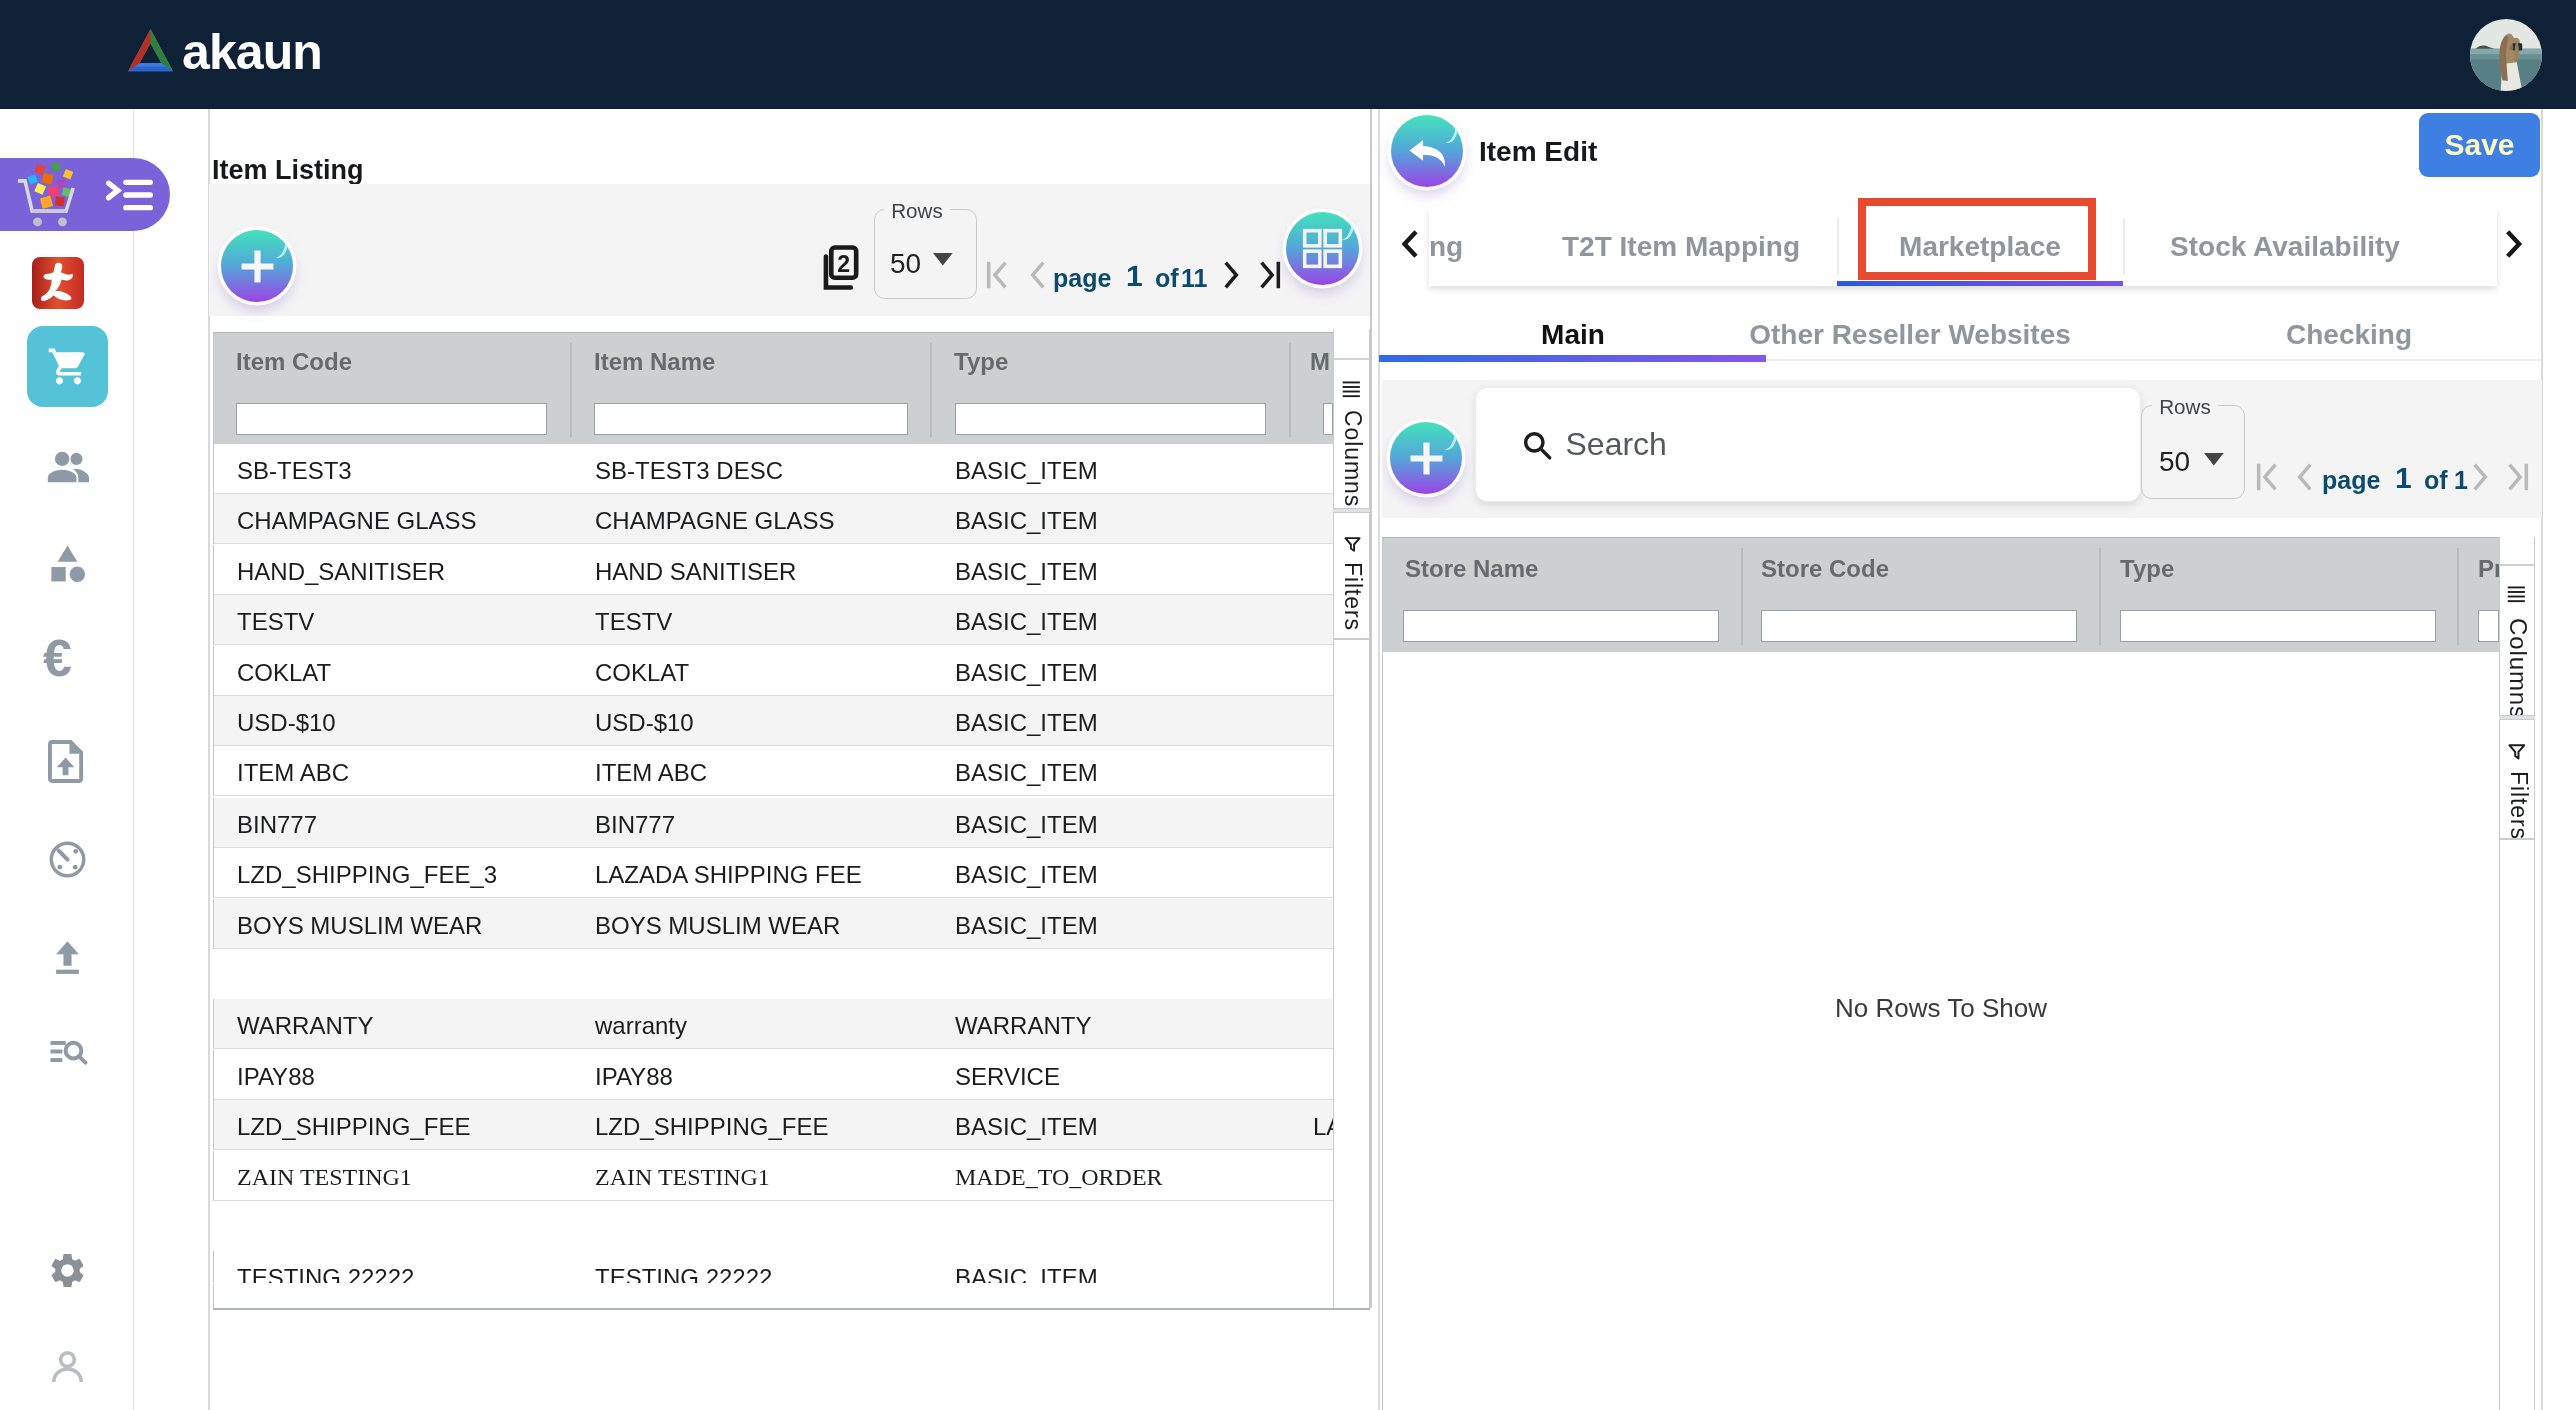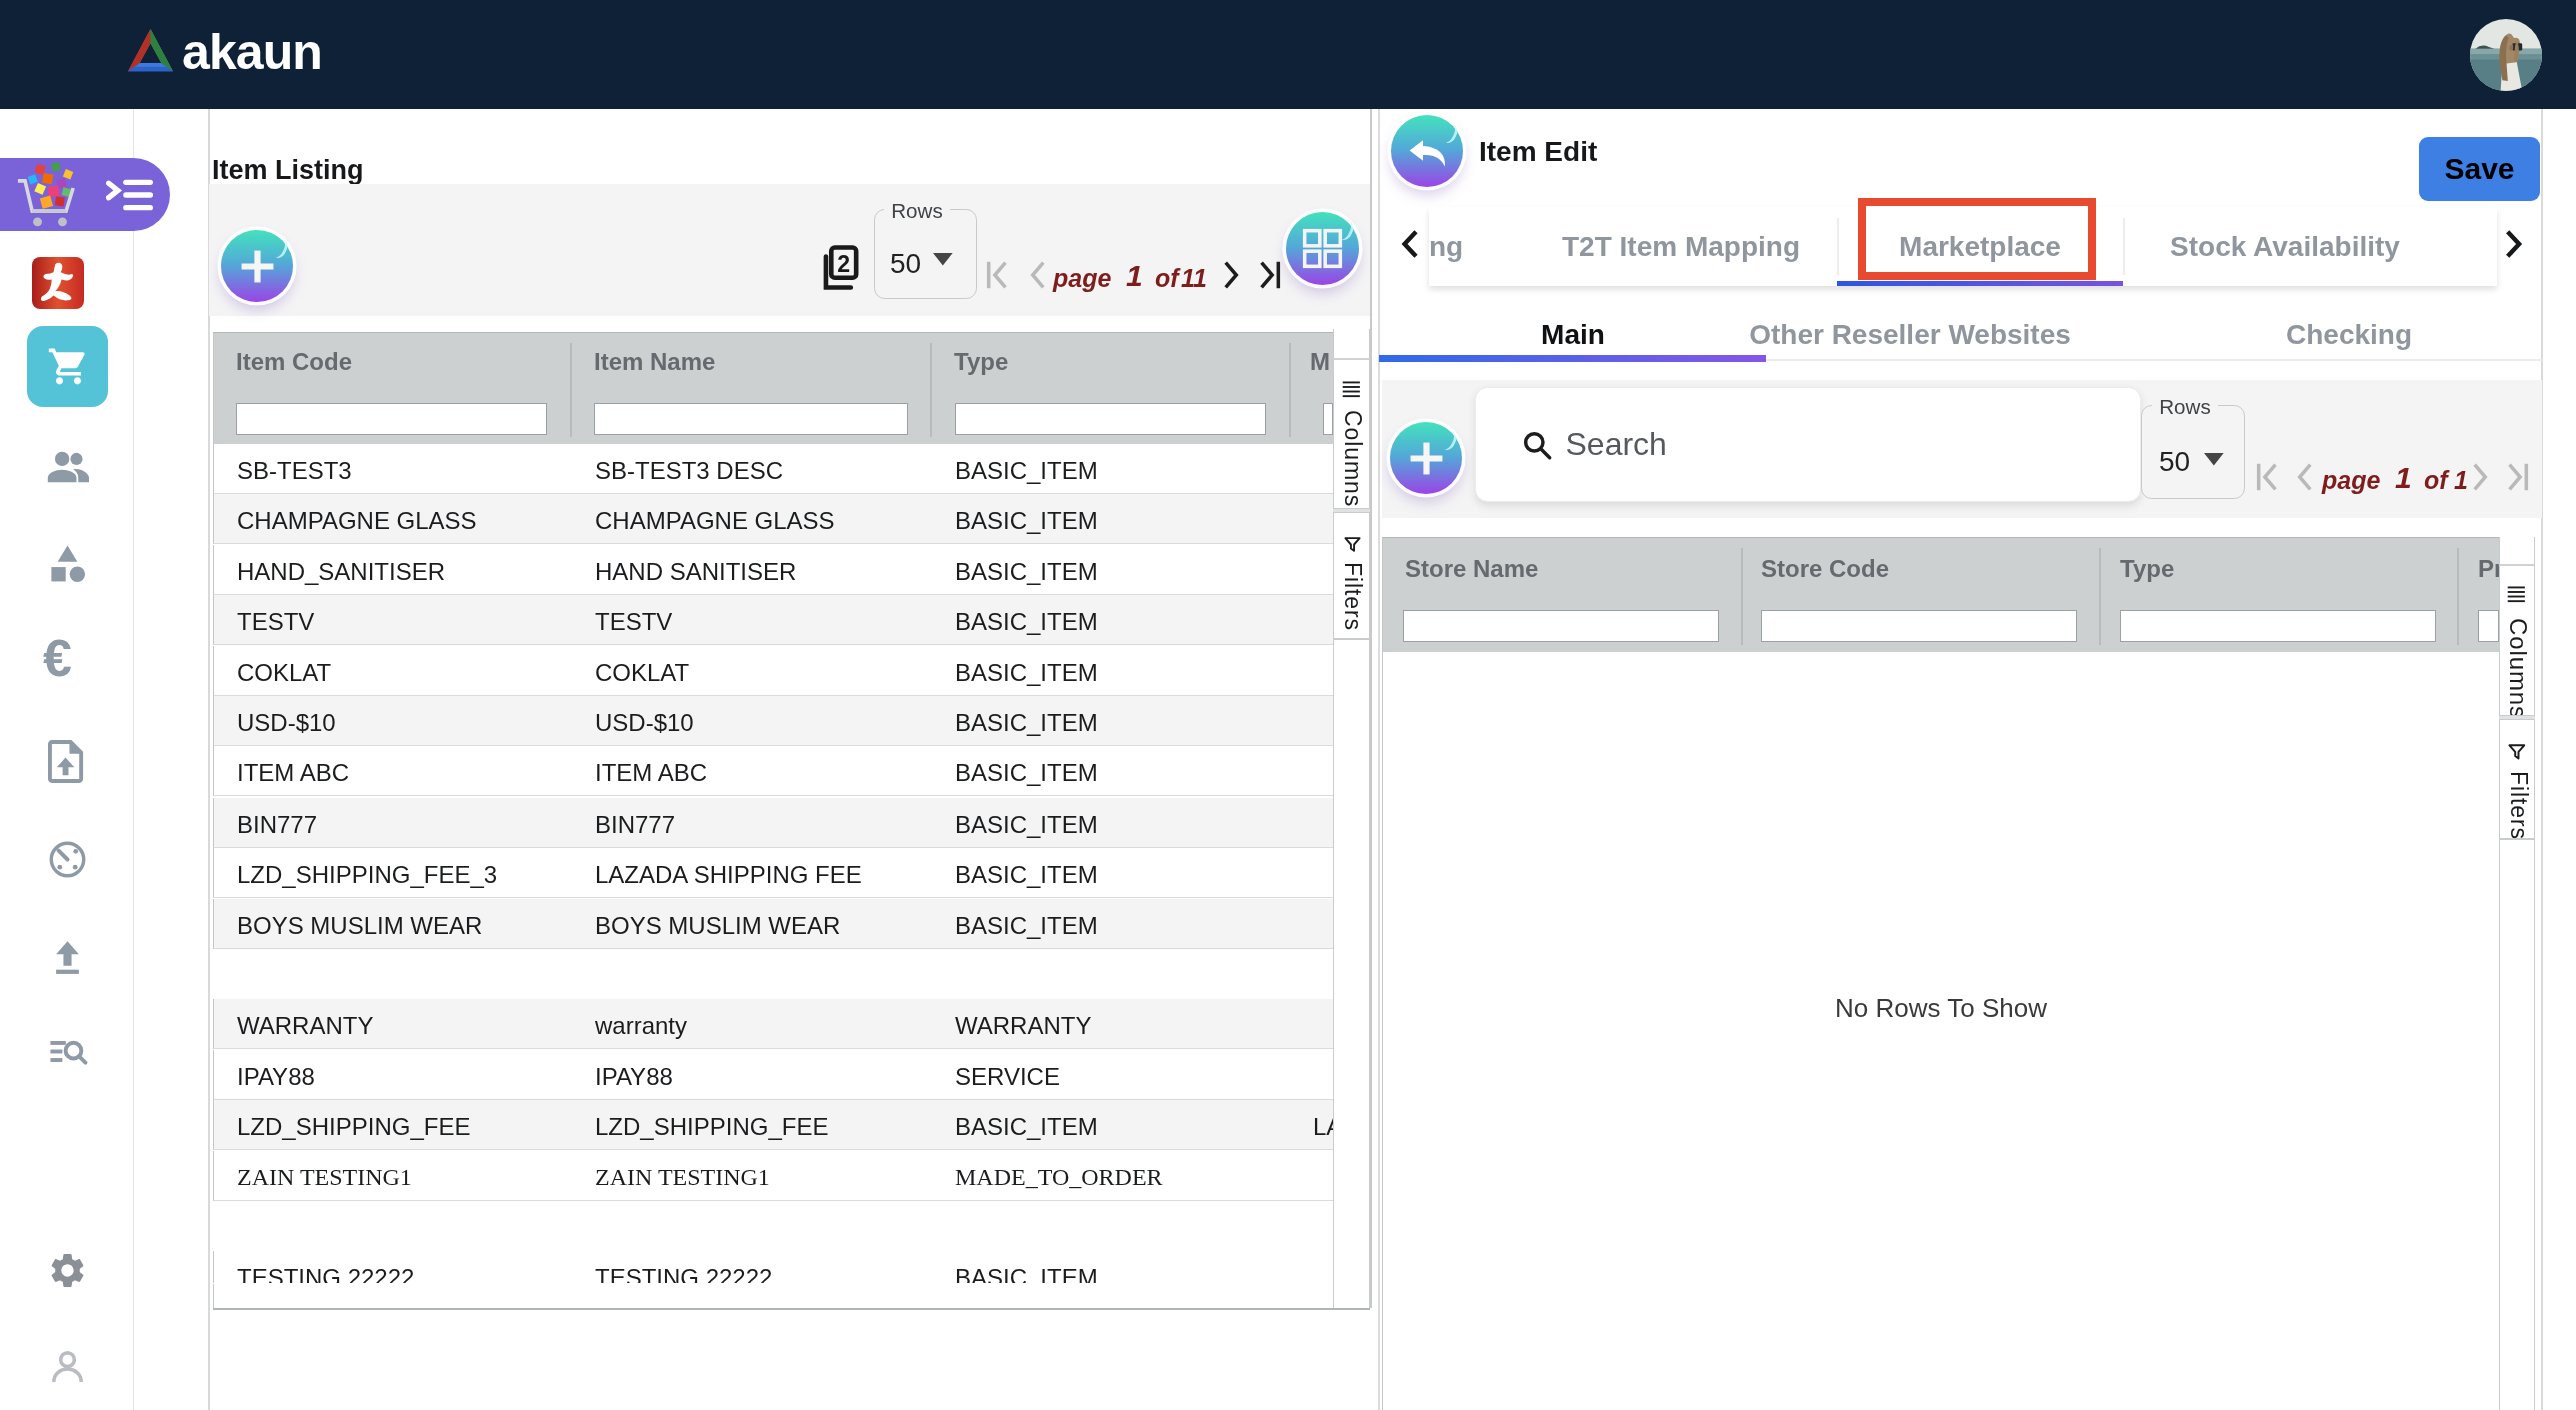--- a/index.html
+++ b/index.html
@@ -29,33 +29,33 @@
   .lcard-l { position:absolute; left:208px; top:109px; width:1.8px; height:1301px; background:#d9d9d9; }
   .lcard-r { position:absolute; left:1370px; top:109px; width:1.8px; height:1199px; background:#c9c9c9; }
   .title { position:absolute; left:212px; top:155px; font-size:27px; font-weight:700; color:#16181a; }
   .band-l { position:absolute; left:209px; top:184px; width:1161px; height:132px; background:#f4f4f5; }
   .searchbox { position:absolute; background:#fff; border:1.8px solid #ececec; border-radius:12.5px;
     box-shadow:0 3.6px 9px rgba(0,0,0,.10); display:flex; align-items:center; }
   .searchtxt { color:#61656a; font-size:29.5px; margin-left:12.5px; }
   .rowsbox { position:absolute; border:1.8px solid #c9c9c9; border-radius:10.7px; background:transparent; }
   .rowslabel { position:absolute; font-size:20.6px; color:#3f4347; background:#f4f4f5; padding:0 7.2px; }
   .rows50 { position:absolute; font-size:28px; color:#222; }
-  .pgtxt { font-size:25px; font-weight:700; color:#7f1d1d;font-style:italic; }
+  .pgtxt { font-size:25px; font-weight:700; color:#0c4a6e; }
   .th { position:absolute; font-size:24px; font-weight:700; color:#646a6e; white-space:nowrap; }
   .fin { position:absolute; background:#fff; border:1.8px solid #9aa1a5; }
   .cell { position:absolute; font-size:24px; color:#1b1c1e; white-space:nowrap; }
   .vline { position:absolute; width:1.8px; background:#b9bcbe; }
   .sidestrip { position:absolute; background:#fff; border-left:1.8px solid #c9cccd; border-right:1.8px solid #c9cccd; }
   .vtext { writing-mode:vertical-rl; font-size:25px; color:#1b1c1e; letter-spacing:0.9px; }
   
   .rdivider { position:absolute; left:1378px; top:109px; width:1.8px; height:1301px; background:#dcdcdc; }
   .rcard-r { position:absolute; left:2541px; top:109px; width:1.8px; height:1301px; background:#dadada; }
   .itemedit { position:absolute; left:1479px; top:136px; font-size:28px; font-weight:700; color:#17181a; }
   .savebtn { position:absolute; left:2419px; top:113px; width:121px; height:64px; background:#3d7fe3; border-radius:9px;
-    color:#000000; font-size:30px; font-weight:700; display:flex; align-items:center; justify-content:center;margin-top:24px; }
+    color:#fef9c3; font-size:30px; font-weight:700; display:flex; align-items:center; justify-content:center; }
   .tabstrip { position:absolute; left:1429px; top:207px; width:1068px; height:79px; background:#fff;
     box-shadow:0 3.6px 6.3px rgba(0,0,0,.13); }
   .tabtxt { position:absolute; top:231px; font-size:28px; font-weight:700; color:#8f969d; white-space:nowrap; transform:translateX(-50%); }
   .redrect { position:absolute; left:1858px; top:198px; width:238px; height:82px; border:8px solid #e84a2f; }
   .mkunder { position:absolute; left:1837px; top:281px; width:286px; height:5.4px; background:linear-gradient(90deg,#2d57e2,#7a52e0); }
   .subtab { position:absolute; top:319px; font-size:28px; font-weight:700; transform:translateX(-50%); white-space:nowrap; }
   .subline { position:absolute; left:1382px; top:359px; width:1160px; height:1.8px; background:#ececec; }
   .subunder { position:absolute; left:1379px; top:355px; width:387px; height:7.2px; background:linear-gradient(90deg,#2f6ae8,#8456e8); }
   .band-r { position:absolute; left:1382px; top:380px; width:1160px; height:138px; background:#f4f4f5; }
   .nrts { position:absolute; left:1941px; top:993px; transform:translateX(-50%); font-size:26px; color:#3a3a3a; }

